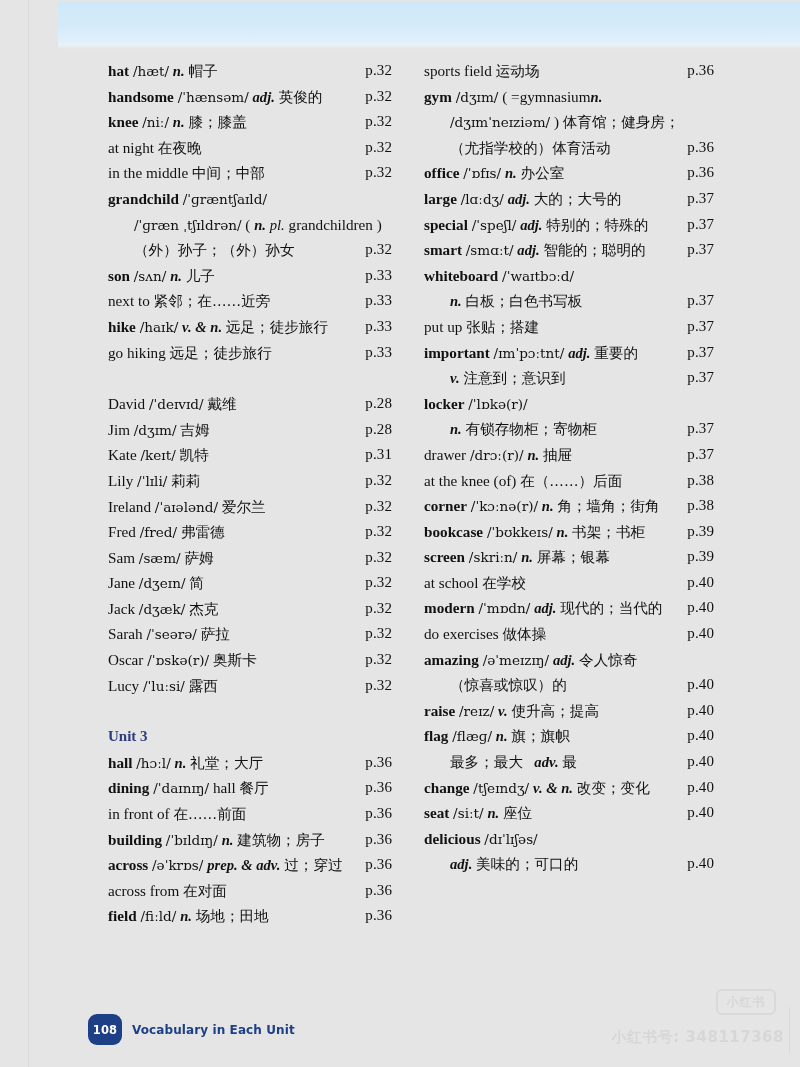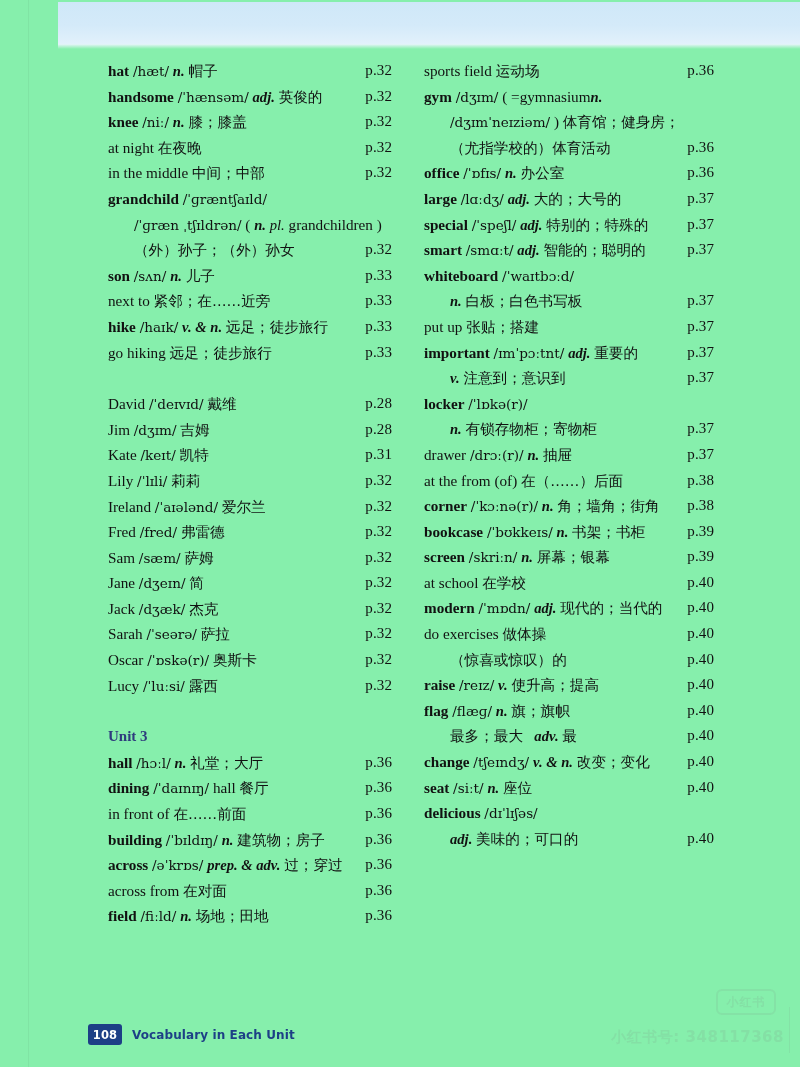--- a/index.html
+++ b/index.html
@@ -13,21 +13,21 @@
     position: relative;
     overflow: hidden;
     font-family: "Liberation Serif", "DejaVu Serif", serif;
     color: #111111;
   }
 
   
   #page {
     position: absolute;
     inset: 0;
-    background: #86efac;
+    background: #e5e5e5;
   }
 
   
   .header-band {
     position: absolute;
     left: 58px;
     top: 2px;
     right: 0;
     height: 42px;
     background: linear-gradient(180deg, #cfe8f8 0%, #d4eaf9 55%, #e2f1fb 100%);
@@ -137,22 +137,22 @@
   .footer {
     position: absolute;
     left: 88px;
     bottom: 22px;
     display: flex;
     align-items: center;
     gap: 10px;
   }
   .page-badge {
     width: 34px;
-    height: 21px;
-    border-radius: 3px;
+    height: 31px;
+    border-radius: 9px;
     background: #1d3f86;
     color: #ffffff;
     font-family: "DejaVu Sans", "Liberation Sans", sans-serif;
     font-size: 11.5px;
     font-weight: bold;
     display: flex;
     align-items: center;
     justify-content: center;
     letter-spacing: 0.2px;
   }
@@ -341,41 +341,42 @@
           <div class="line indent"><span class="txt"><span class="pos">v.</span> <span class="cn">注意到；意识到</span></span><span class="pg">p.37</span></div>
         </div>
         <div class="entry">
           <div class="line"><span class="txt"><span class="hw">locker</span> <span class="ipa">/ˈlɒkə(r)/</span> </span></div>
           <div class="line indent"><span class="txt"><span class="pos">n.</span> <span class="cn">有锁存物柜；寄物柜</span></span><span class="pg">p.37</span></div>
         </div>
         <div class="entry">
           <div class="line"><span class="txt"><span class="hw-plain">drawer</span> <span class="ipa">/drɔː(r)/</span> <span class="pos">n.</span> <span class="cn">抽屉</span></span><span class="pg">p.37</span></div>
         </div>
         <div class="entry">
-          <div class="line"><span class="txt"><span class="hw-plain">at the from (of)</span> <span class="cn">在（……）后面</span></span><span class="pg">p.38</span></div>
+          <div class="line"><span class="txt"><span class="hw-plain">at the knee (of)</span> <span class="cn">在（……）后面</span></span><span class="pg">p.38</span></div>
         </div>
         <div class="entry">
           <div class="line"><span class="txt"><span class="hw">corner</span> <span class="ipa">/ˈkɔːnə(r)/</span> <span class="pos">n.</span> <span class="cn">角；墙角；街角</span></span><span class="pg">p.38</span></div>
         </div>
         <div class="entry">
           <div class="line"><span class="txt"><span class="hw">bookcase</span> <span class="ipa">/ˈbʊkkeɪs/</span> <span class="pos">n.</span> <span class="cn">书架；书柜</span></span><span class="pg">p.39</span></div>
         </div>
         <div class="entry">
           <div class="line"><span class="txt"><span class="hw">screen</span> <span class="ipa">/skriːn/</span> <span class="pos">n.</span> <span class="cn">屏幕；银幕</span></span><span class="pg">p.39</span></div>
         </div>
         <div class="entry">
           <div class="line"><span class="txt"><span class="hw-plain">at school</span> <span class="cn">在学校</span></span><span class="pg">p.40</span></div>
         </div>
         <div class="entry">
           <div class="line"><span class="txt"><span class="hw">modern</span> <span class="ipa">/ˈmɒdn/</span> <span class="pos">adj.</span> <span class="cn">现代的；当代的</span></span><span class="pg">p.40</span></div>
         </div>
         <div class="entry">
           <div class="line"><span class="txt"><span class="hw-plain">do exercises</span> <span class="cn">做体操</span></span><span class="pg">p.40</span></div>
         </div>
         <div class="entry">
+          <div class="line"><span class="txt"><span class="hw">amazing</span> <span class="ipa">/əˈmeɪzɪŋ/</span> <span class="pos">adj.</span> <span class="cn">令人惊奇</span></span></div>
           <div class="line indent"><span class="txt"><span class="cn">（惊喜或惊叹）的</span></span><span class="pg">p.40</span></div>
         </div>
         <div class="entry">
           <div class="line"><span class="txt"><span class="hw">raise</span> <span class="ipa">/reɪz/</span> <span class="pos">v.</span> <span class="cn">使升高；提高</span></span><span class="pg">p.40</span></div>
         </div>
         <div class="entry">
           <div class="line"><span class="txt"><span class="hw">flag</span> <span class="ipa">/flæɡ/</span> <span class="pos">n.</span> <span class="cn">旗；旗帜</span></span><span class="pg">p.40</span></div>
         </div>
         <div class="entry">
           <div class="line indent"><span class="txt"><span class="cn">最多；最大</span>&nbsp;&nbsp;&nbsp;<span class="pos">adv.</span> <span class="cn">最</span></span><span class="pg">p.40</span></div>

